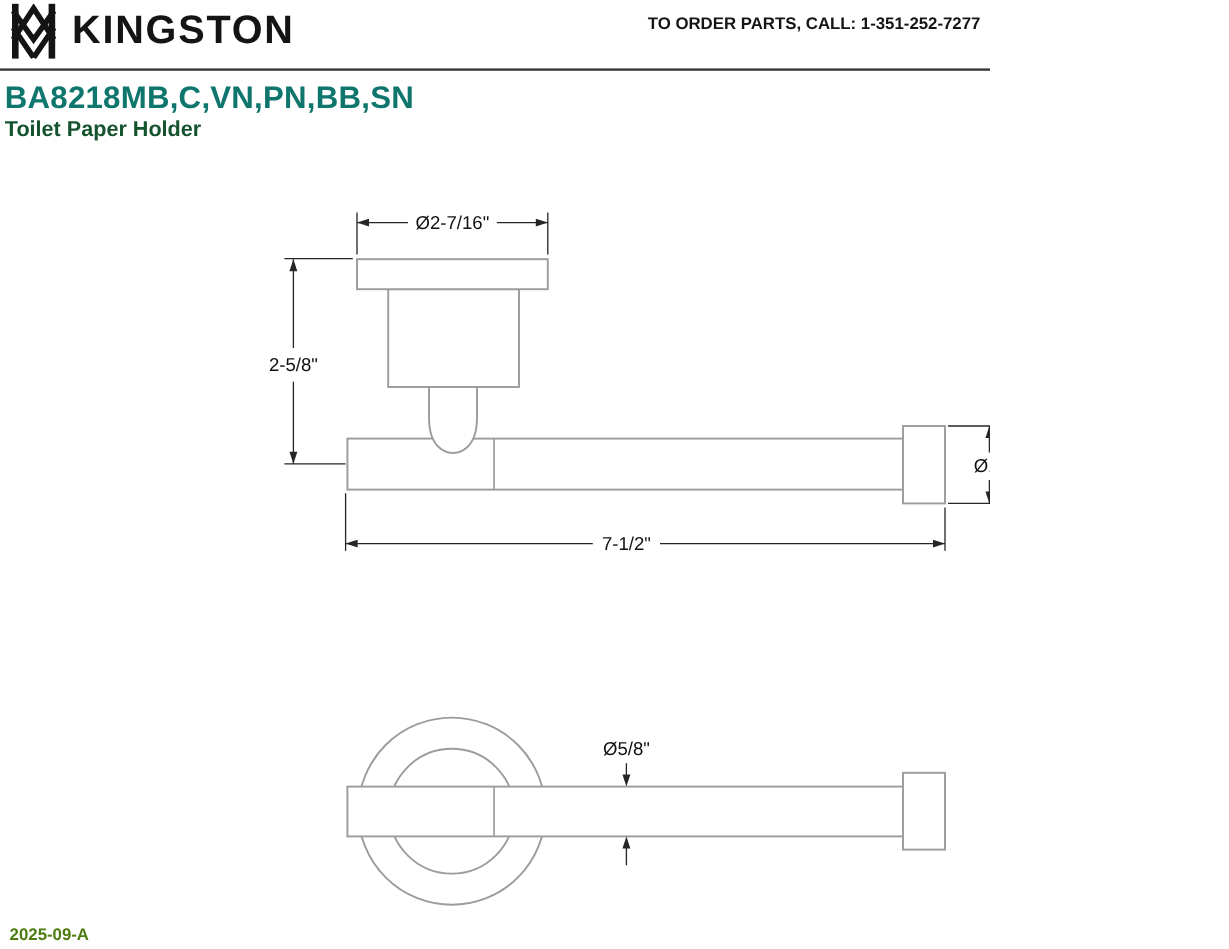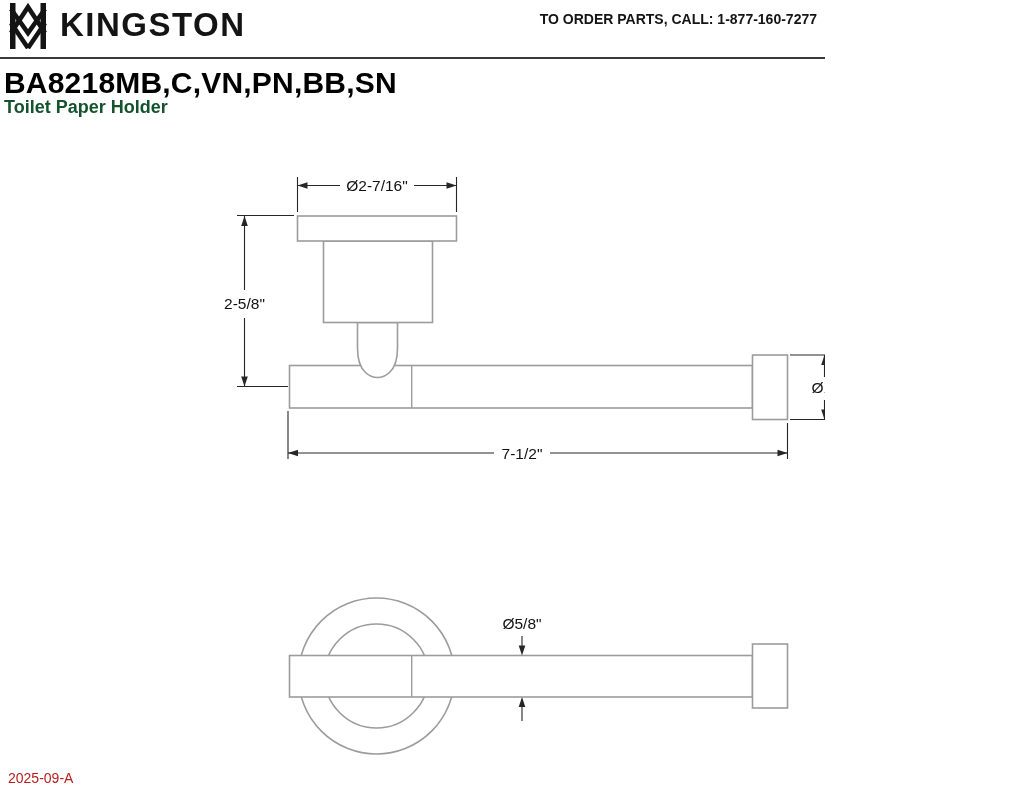--- a/index.html
+++ b/index.html
@@ -25,30 +25,30 @@
     text-align: right;
     font-size: 14px; font-weight: bold;
     line-height: 15.5px; color: #141414;
   }
   .header-divider {
     left: 0; top: 57px; width: 1024px; height: 2px;
     background: #3a3a3a;
   }
   .product-code {
     left: 4px; top: 66px;
-    font-size: 30px; font-weight: bold;
-    letter-spacing: 0.2px; color: #000000;
+    font-size: 26px; font-weight: bold;
+    letter-spacing: 0.2px; color: #0f766e;
   }
   .product-name {
     left: 4px; top: 97px;
     font-size: 18px; font-weight: 600; color: #14532d;
   }
   .footer-rev {
     left: 8px; top: 770px;
-    font-size: 14px; font-weight: normal; color: #b91c1c;
+    font-size: 14px; font-weight: bold; color: #4d7c0f;
   }
   svg.drawing { position: absolute; left: 0; top: 0; width: 1024px; height: 791px; }
   .outline { fill: #ffffff; stroke: #9c9c9c; stroke-width: 1.6; }
   .outline-line { stroke: #9c9c9c; stroke-width: 1.4; fill: none; }
   .dim { stroke: #262626; stroke-width: 1.1; fill: none; }
   .dim-arrow { fill: #262626; stroke: none; }
   .dim-text {
     font-family: "Liberation Sans", sans-serif;
     font-size: 15.5px; fill: #111111;
     text-anchor: middle;
@@ -61,21 +61,21 @@
 
   <svg class="abs logo-mark" viewBox="0 0 40 46">
     <rect x="2" y="0" width="5.5" height="46" fill="#141414"></rect>
     <rect x="32.5" y="0" width="5.5" height="46" fill="#141414"></rect>
     <path d="M3,30 L20,4 L37,30" stroke="#141414" stroke-width="4.6" fill="none"></path>
     <path d="M3,6 L20,30 L37,6" stroke="#141414" stroke-width="4.6" fill="none"></path>
     <path d="M3,20 L20,45 M37,20 L20,45" stroke="#141414" stroke-width="4.6" fill="none"></path>
   </svg>
   <div class="abs brand-name">KINGSTON</div>
   <div class="abs contact">
-    <div>TO ORDER PARTS, CALL: 1-877-160-7277</div>
+    <div>TO ORDER PARTS, CALL: 1-351-252-7277</div>
   </div>
   <div class="abs header-divider"></div>
   <div class="abs product-code">BA8218MB,C,VN,PN,BB,SN</div>
   <div class="abs product-name">Toilet Paper Holder</div>
 
   <svg class="drawing" viewBox="0 0 1024 791">
 
     <g>
 
       <rect class="outline" x="289.5" y="365.5" width="463" height="42.5"></rect>

